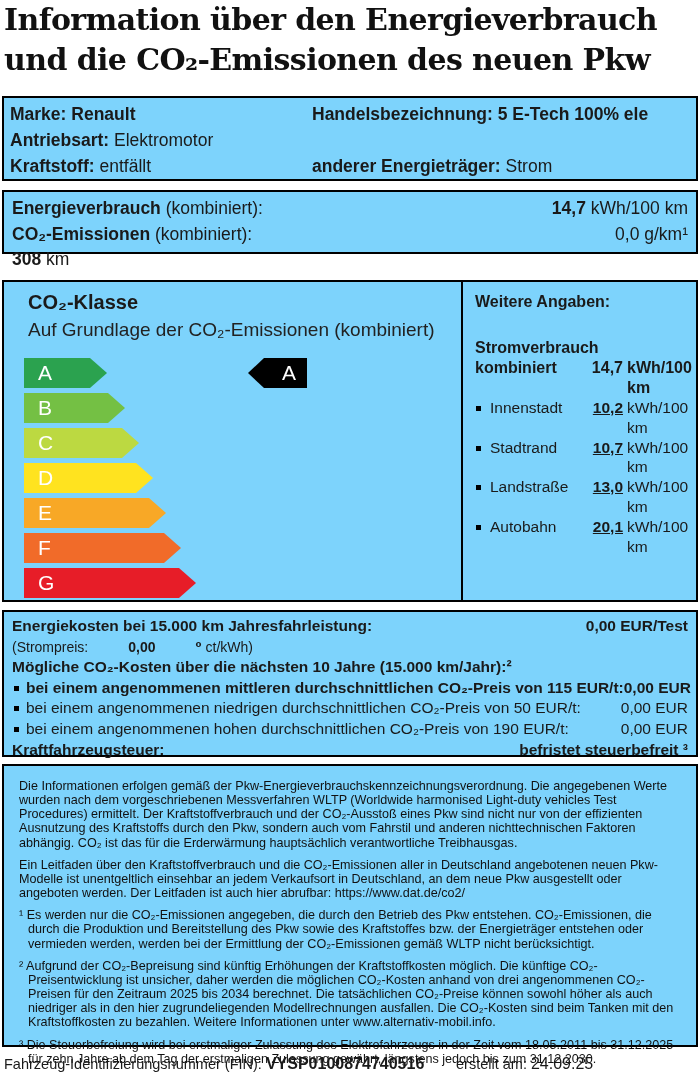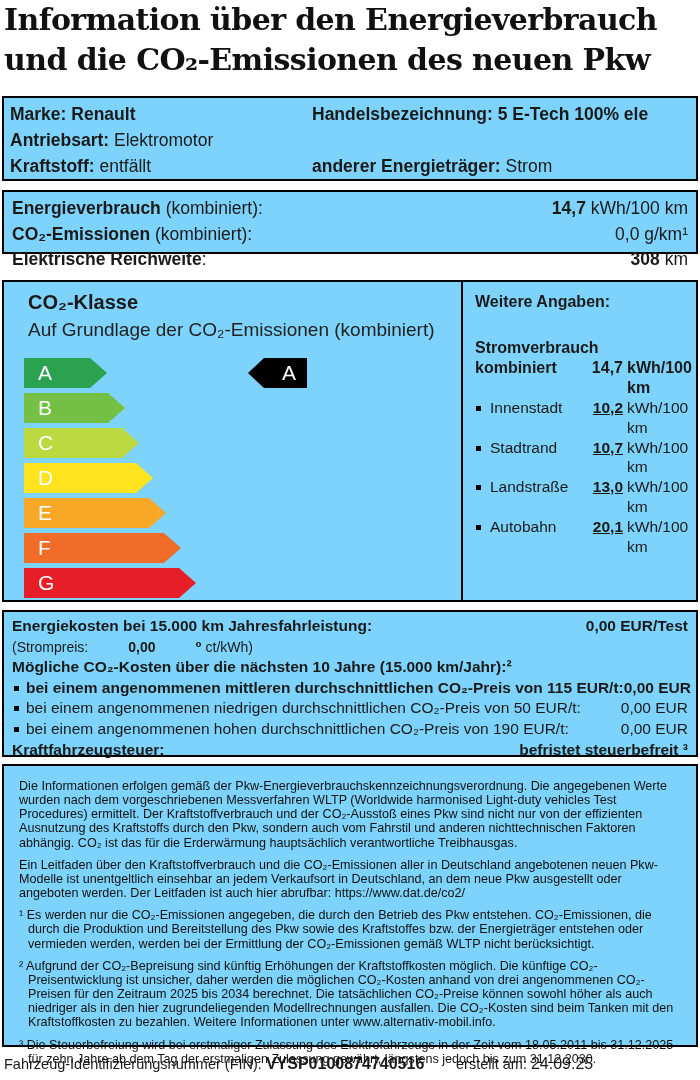--- a/index.html
+++ b/index.html
@@ -88,21 +88,20 @@
   <div id="box-consumption" class="box">
     <div class="crow">
       <span><span class="b">Energieverbrauch</span><span> (kombiniert):</span></span>
       <span><span class="b">14,7</span><span> kWh/100 km</span></span>
     </div>
     <div class="crow">
       <span><span class="b">CO₂-Emissionen</span><span> (kombiniert):</span></span>
       <span><span class="b"></span><span>0,0  g/km¹</span></span>
     </div>
     <div class="crow">
-      <span><span class="b">Elektrische Reichweite</span><span>:</span></span>
       <span><span class="b">308</span><span> km</span></span>
     </div>
   </div>
 
   <div id="box-co2" class="box">
     <div id="co2-left">
       <div id="co2-head">CO₂-Klasse</div>
       <div id="co2-sub">Auf Grundlage der CO₂-Emissionen (kombiniert)</div>
       <div id="arrows">
         <div class="scale-arrow" style="background: rgb(43, 162, 79); width: 83px;"><span>A</span></div>

